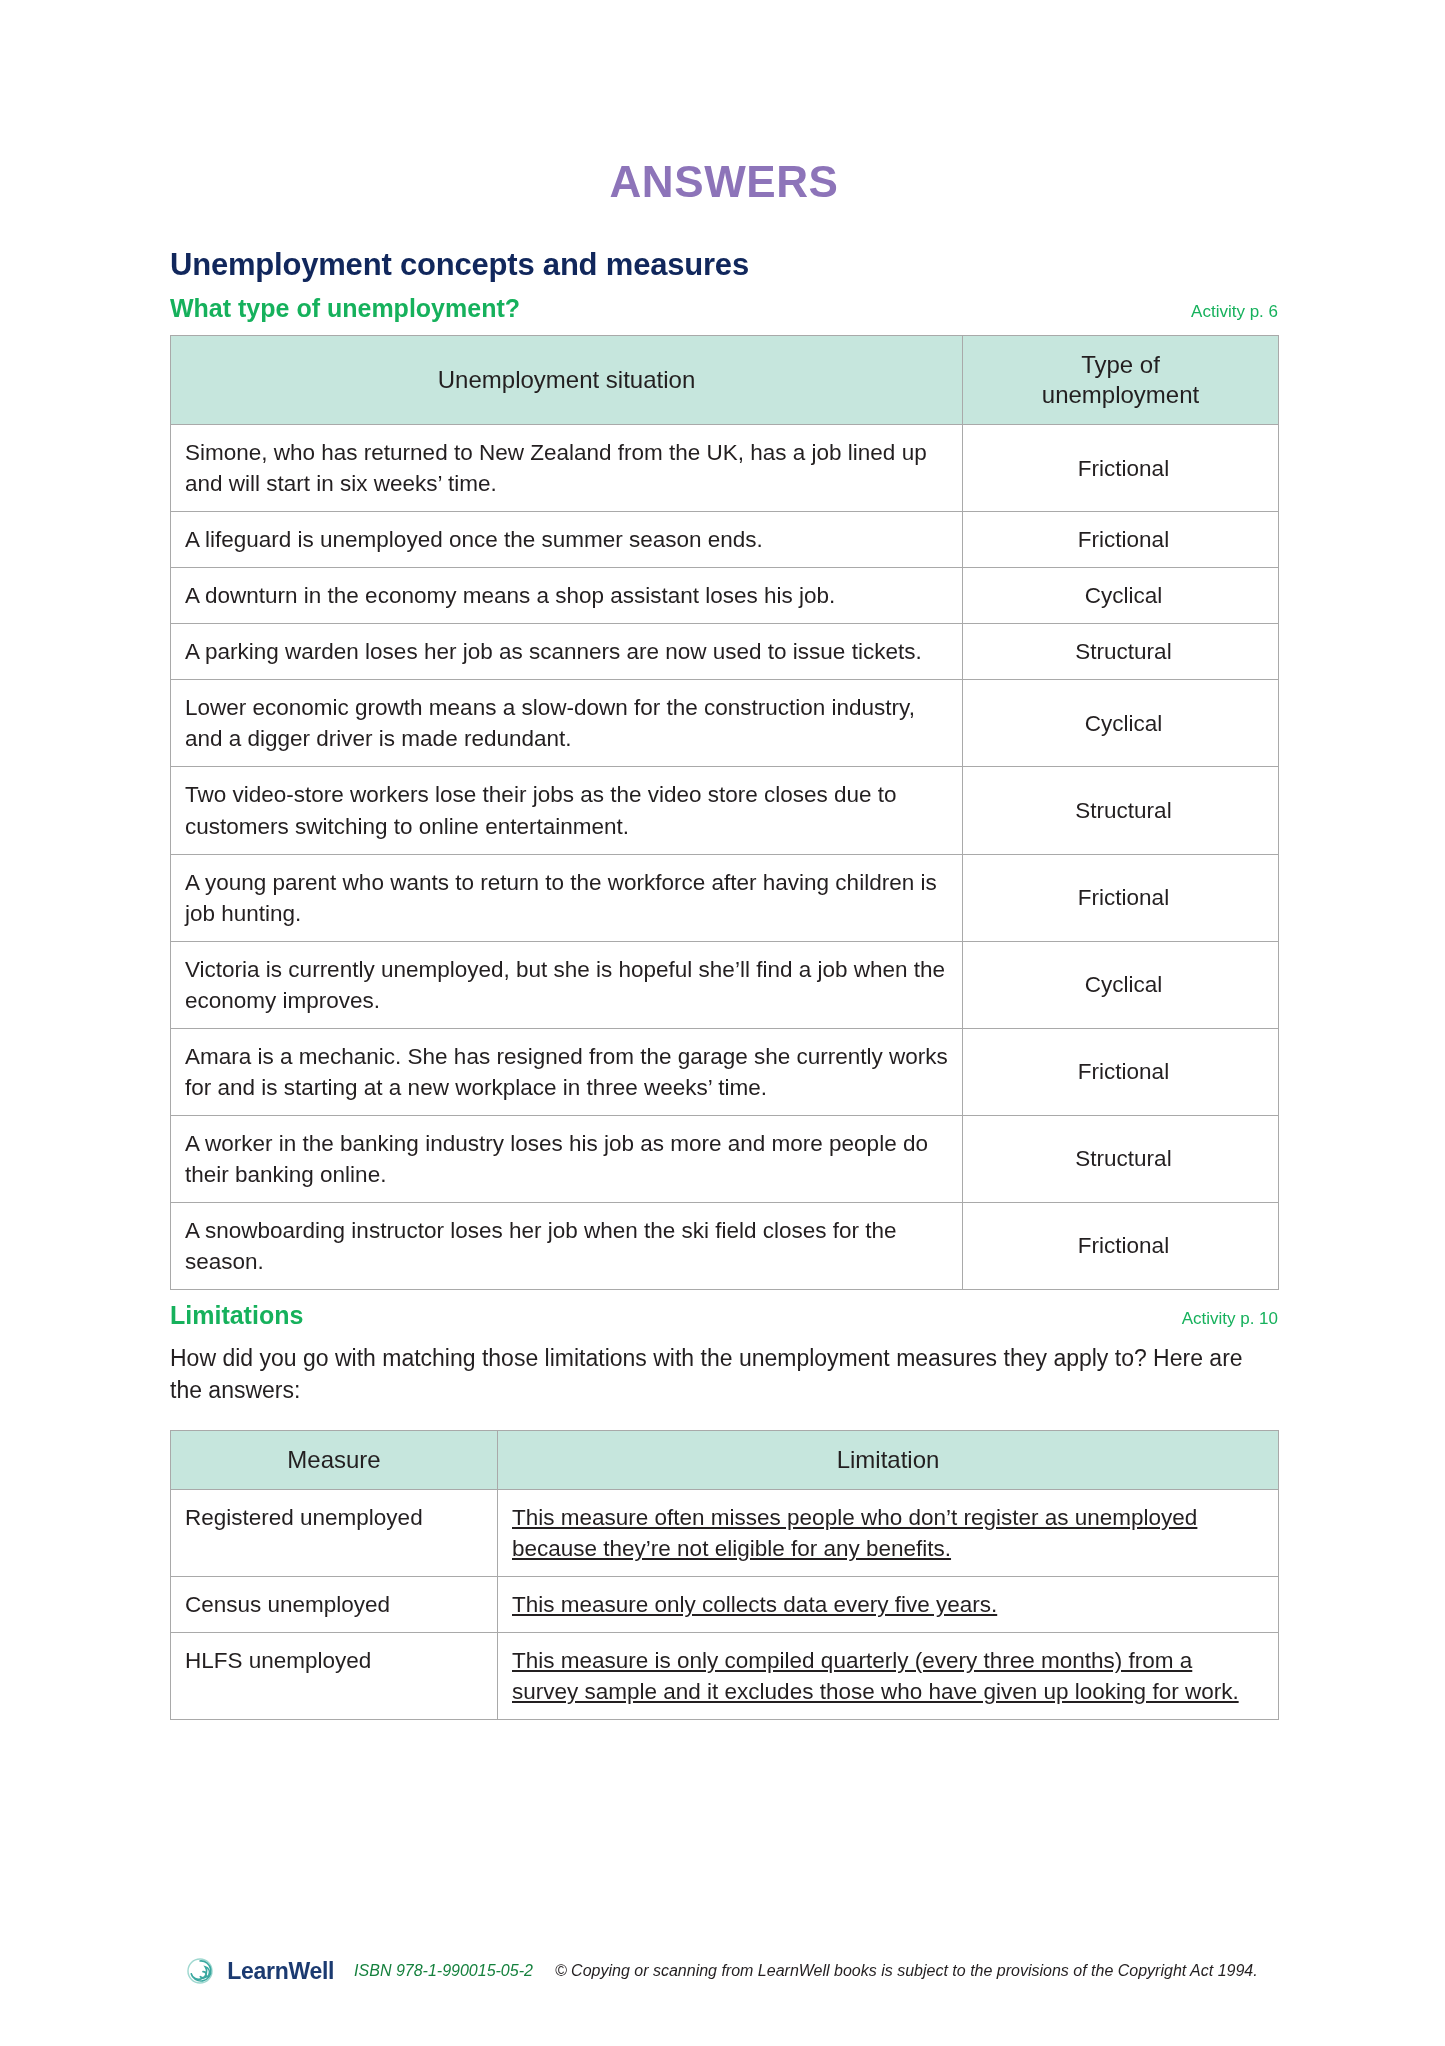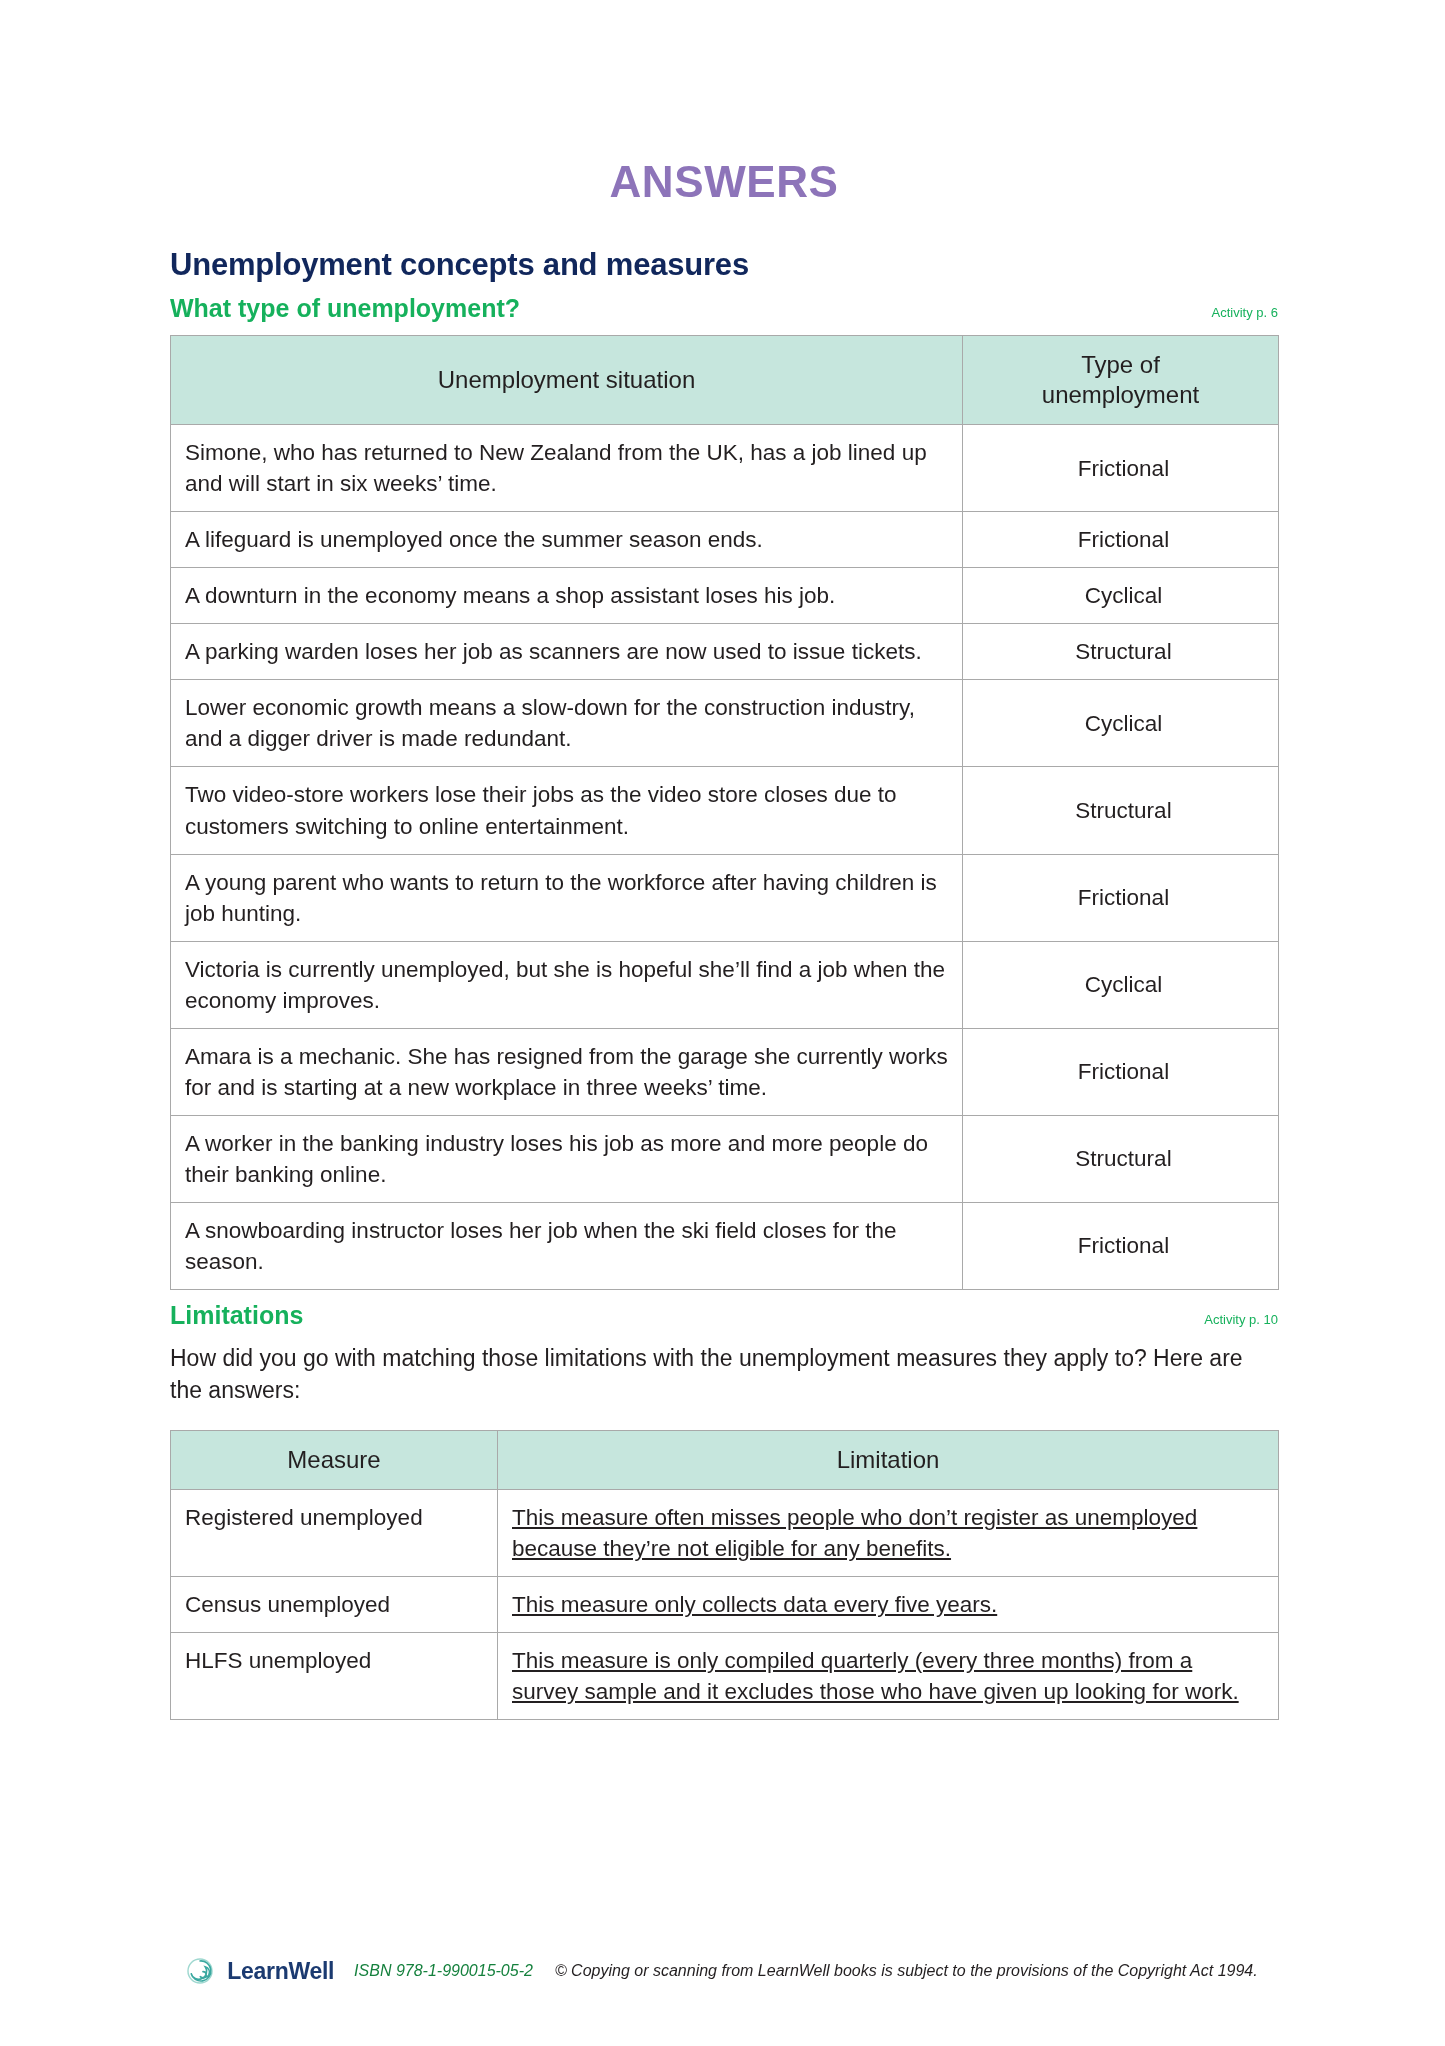--- a/index.html
+++ b/index.html
@@ -61,21 +61,21 @@
     margin-top: 12px;
   }
   .section-heading {
     color: #16b15c;
     font-size: 25px;
     font-weight: bold;
     line-height: 1.1;
   }
   .activity-ref {
     color: #16b15c;
-    font-size: 13px;
+    font-size: 17px;
     line-height: 1.1;
     white-space: nowrap;
   }
 
   .body-text {
     font-size: 23px;
     line-height: 1.42;
     color: #231f20;
     margin-top: 12px;
   }

